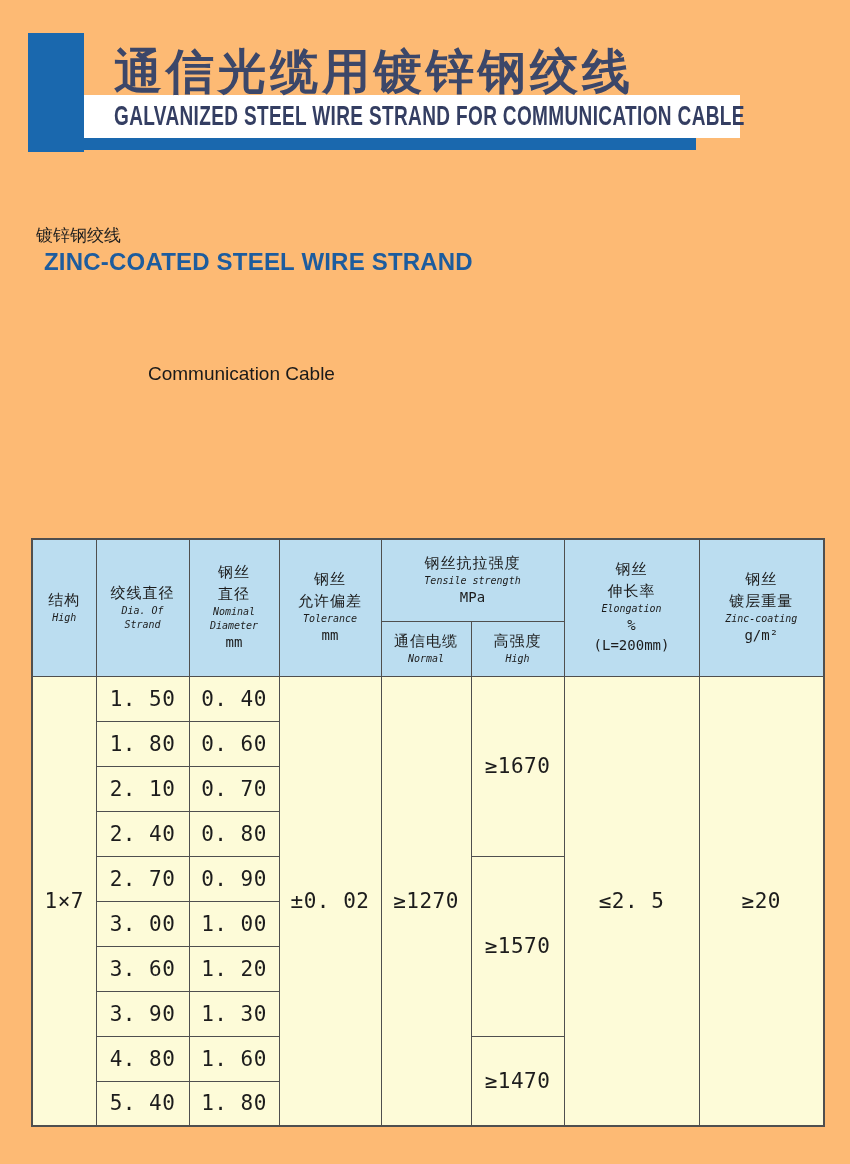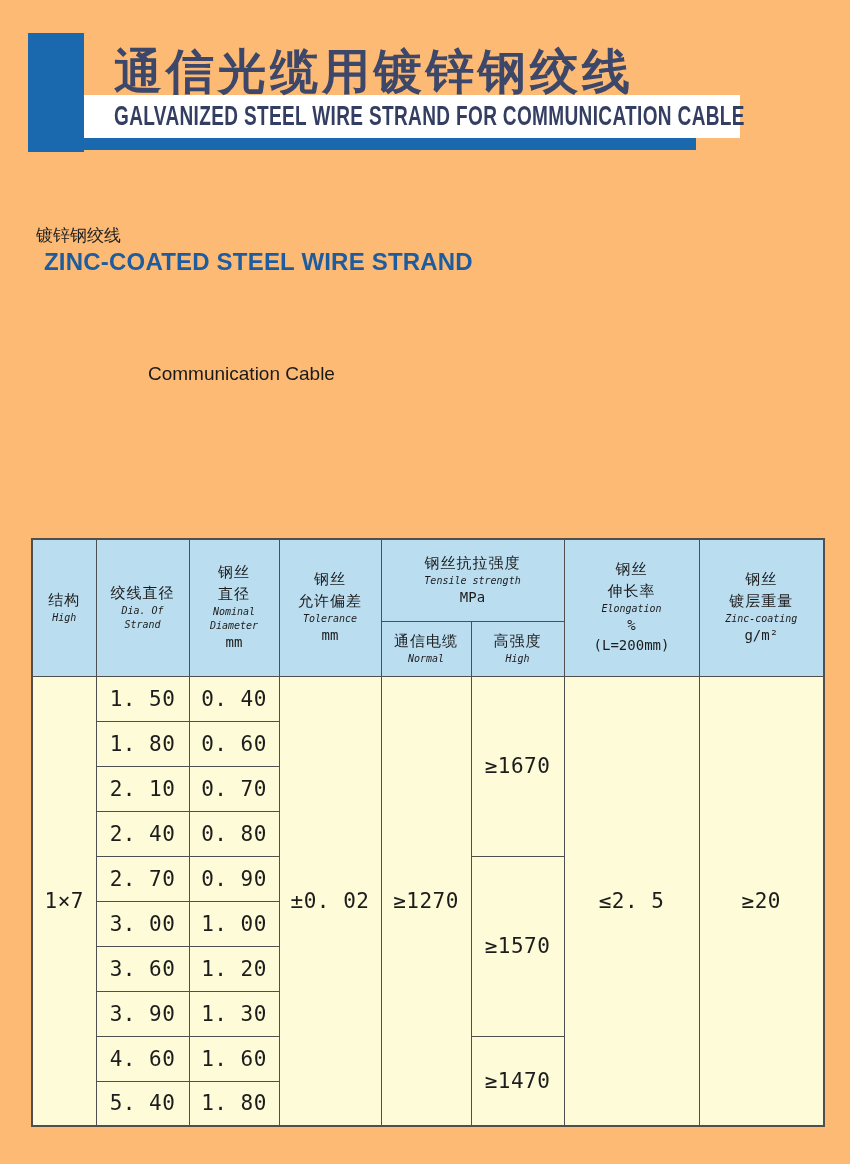--- a/index.html
+++ b/index.html
@@ -173,21 +173,21 @@
       </tr>
       <tr>
         <td>3. 60</td>
         <td>1. 20</td>
       </tr>
       <tr>
         <td>3. 90</td>
         <td>1. 30</td>
       </tr>
       <tr>
-        <td>4. 60</td>
+        <td>4. 80</td>
         <td>1. 60</td>
         <td rowspan="2">≥1470</td>
       </tr>
       <tr>
         <td>5. 40</td>
         <td>1. 80</td>
       </tr>
     </tbody>
   </table>
 

